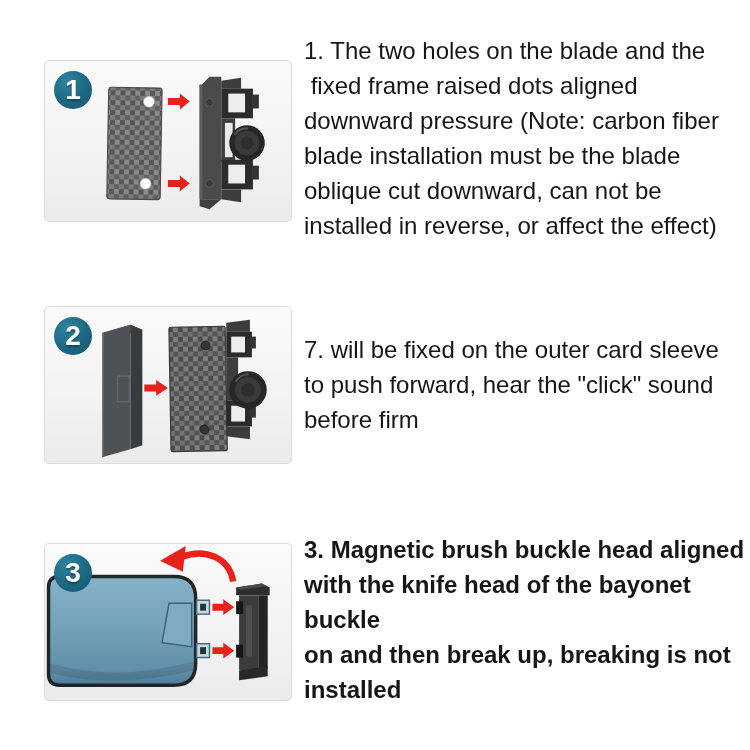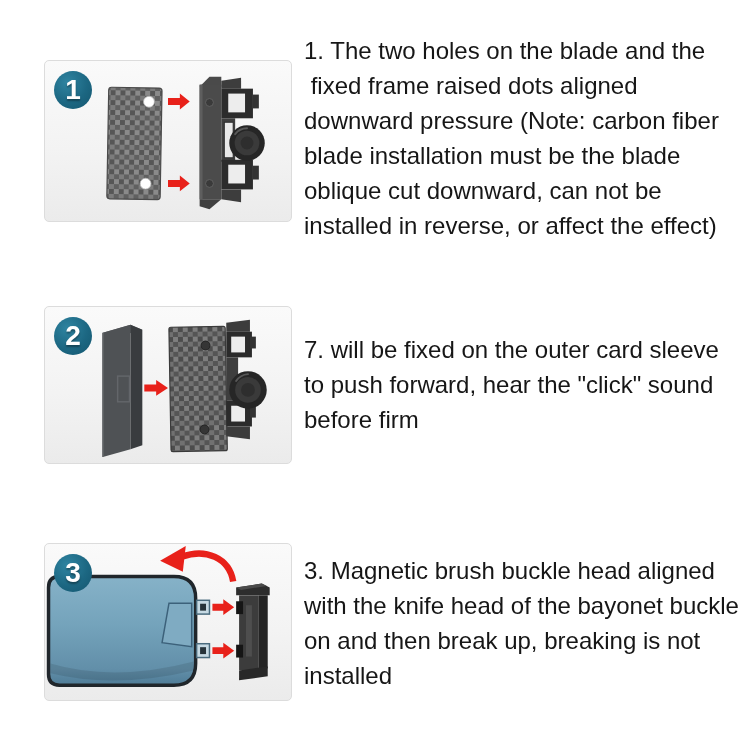--- a/index.html
+++ b/index.html
@@ -22,21 +22,21 @@
     color:#ffffff;font-size:28px;font-weight:bold;line-height:38px;text-align:center;
     text-shadow:0 2px 2px rgba(0,0,0,0.35);z-index:2;
   }
   .step-text{
     position:absolute;left:304px;width:444px;margin:0;
     font-size:24px;line-height:35px;color:#161616;
     white-space:pre-wrap;letter-spacing:0;
   }
   .step-text.s1{top:33px;}
   .step-text.s2{top:332px;}
-  .step-text.s3{top:553px;}
+  .step-text.s3{top:532px;font-weight:bold;}
 </style>
 </head>
 <body>
 
 <div class="canvas">
 
   <section>
     <div class="panel s1">
       <div class="badge">1</div>
       <svg viewBox="0 0 248 162">

